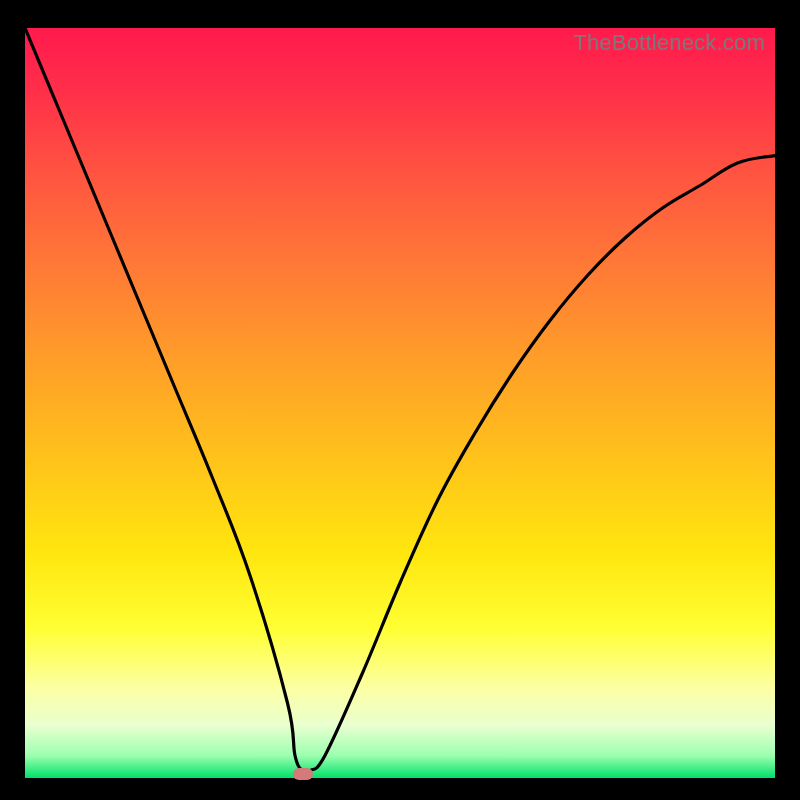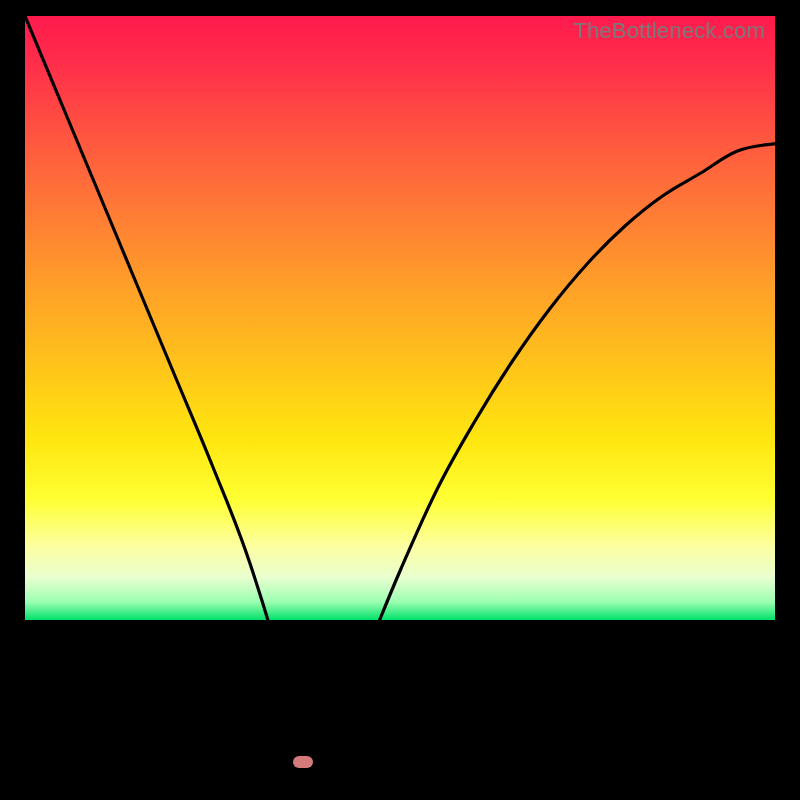--- a/index.html
+++ b/index.html
@@ -13,23 +13,23 @@
   }
   .outer {
     position: relative;
     width: 800px;
     height: 800px;
     background: #000;
   }
   .plot {
     position: absolute;
     left: 25px;
-    top: 16px;
+    top: 28px;
     width: 750px;
-    height: 604px;
+    height: 750px;
     background: linear-gradient(to bottom,
       #ff1a4d 0%,
       #ff2e4a 8%,
       #ff5640 20%,
       #ff7a36 32%,
       #ffa028 45%,
       #ffc41a 58%,
       #ffe60f 70%,
       #ffff33 80%,
       #fcffa3 88%,

